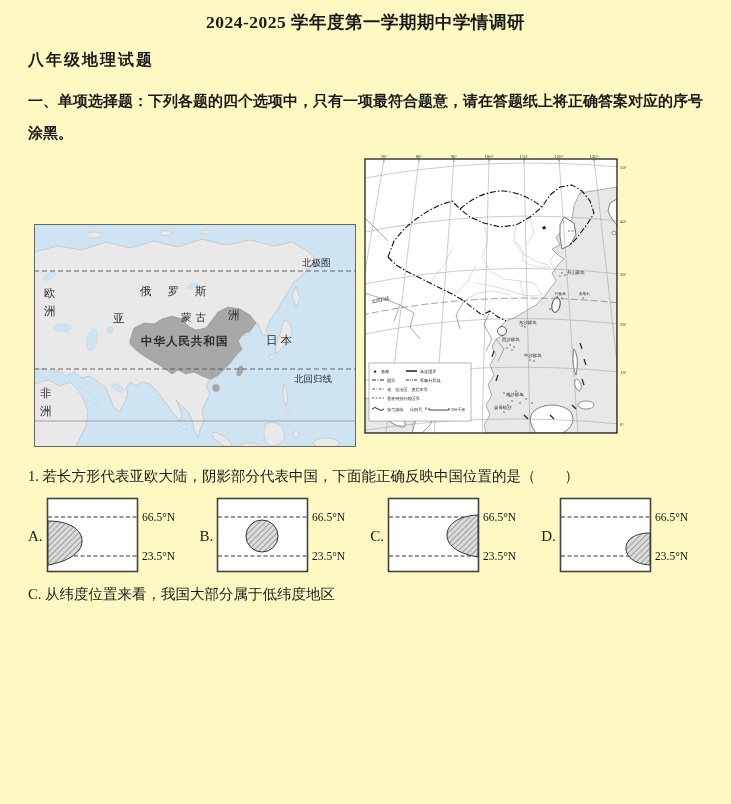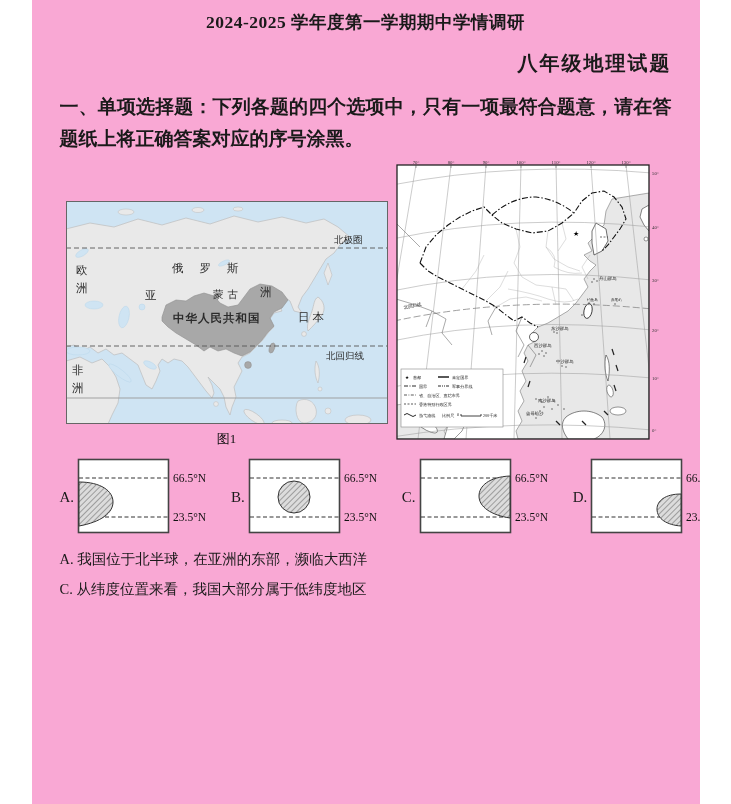--- a/index.html
+++ b/index.html
@@ -1,27 +1,27 @@
 <!DOCTYPE html>
 <html><head>
 <meta charset="utf-8">
 <style>
   html,body{margin:0;padding:0;background:#fff;}
   .page{
-    width:668px;height:804px;margin:0 auto;background:#f9a8d4;overflow:hidden;
+    width:731px;height:804px;margin:0 auto;background:#fef9c3;overflow:hidden;
     font-family:"Liberation Serif","DejaVu Serif",serif;color:#1a1a1a;
     box-sizing:border-box;padding:6px 28px 0 28px;
   }
   .title{margin:4px 0 0 0;text-align:center;font-size:17.5px;font-weight:bold;letter-spacing:.5px;}
-  .subtitle{margin:16px 0 0 0;text-align:right;font-size:20px;font-weight:bold;letter-spacing:2px;font-family:Liberation Serif, serif;}
-  .section-head{margin:14px 0 0 0;font-size:19px;font-weight:bold;line-height:32px;text-align:justify;}
+  .subtitle{margin:16px 0 0 0;text-align:left;font-size:16px;font-weight:bold;letter-spacing:2px;font-family:Liberation Serif, serif;}
+  .section-head{margin:14px 0 0 0;font-size:15px;font-weight:bold;line-height:32px;text-align:justify;}
   .passage{margin:4px 0 0 0;font-size:14px;line-height:32px;text-indent:2em;text-align:justify;}
   .figures{display:flex;align-items:flex-start;margin-top:4px;}
   figure{margin:0;padding:0;}
-  .fig1{margin-top:42px;margin-left:6px;}
+  .fig1{margin-top:71px;margin-left:6px;}
   .fig2{margin-left:8px;}
   figcaption{text-align:center;font-size:13px;margin-top:2px;color:#111;}
   .qtext{font-size:14.5px;margin:14px 0 0 0;line-height:22px;}
   .options-row{display:flex;align-items:center;margin-top:10px;gap:14px;}
   .opt-group{display:flex;align-items:center;}
   .opt-letter{font-size:15px;margin-right:3px;}
   .q2opt{font-size:14.5px;margin:0;line-height:30px;}
   .q2block{margin-top:4px;}
   
   text{font-family:"Liberation Serif","DejaVu Serif",serif;}
@@ -112,21 +112,20 @@
           <text class="m1t" x="147" y="97" font-size="10.5" letter-spacing="4">蒙古</text>
           <text class="m1t" x="194" y="95" font-size="11.5">洲</text>
           <text class="m1t" x="107" y="121" font-size="11.5" font-weight="bold" letter-spacing="1">中华人民共和国</text>
           <text class="m1t" x="232" y="120" font-size="11.5" letter-spacing="3">日本</text>
           <text class="m1t" x="260" y="158" font-size="9.5">北回归线</text>
           <text class="m1t" x="6" y="173" font-size="11.5">非</text>
           <text class="m1t" x="6" y="191" font-size="11.5">洲</text>
         </g>
         <rect x="0.5" y="0.5" width="321" height="222" fill="none" stroke="#666" stroke-width="1"></rect>
       </svg>
-      <figcaption>图1</figcaption>
     </figure>
 
     <figure class="fig2">
       <svg width="266" height="284" viewBox="0 0 266 284">
         <defs>
           <clipPath id="m2clip">
               <rect x="1" y="6" width="252" height="274"></rect>
             </clipPath>
         </defs>
         <rect x="1" y="6" width="252" height="274" fill="#ffffff"></rect>
@@ -305,20 +304,21 @@
           <text class="latlon" x="256" y="70" font-size="4.8">40°</text>
           <text class="latlon" x="256" y="123" font-size="4.8">30°</text>
           <text class="latlon" x="256" y="173" font-size="4.8">20°</text>
           <text class="latlon" x="256" y="221" font-size="4.8">10°</text>
           <text class="latlon" x="256" y="273" font-size="4.8">0°</text>
         </g>
       </svg>
     </figure>
   </div>
 
+  <p class="qtext">1. 若长方形代表亚欧大陆，阴影部分代表中国，下面能正确反映中国位置的是（　　）</p>
 
   <div class="options-row">
 
     <div class="opt-group">
       <span class="opt-letter">A.</span>
       <svg width="140" height="78" viewBox="0 0 140 78">
         <defs>
             <pattern id="h0" width="4" height="4" patternUnits="userSpaceOnUse" patternTransform="rotate(45)">
               <rect width="4" height="4" fill="#dcdcdc"></rect>
               <line x1="0" y1="0" x2="0" y2="4" stroke="#666" stroke-width="1.1"></line>
@@ -382,18 +382,17 @@
         <path d="M2,20 H91" stroke="#333" stroke-width="1" stroke-dasharray="4 2.5"></path>
         <path d="M2,59 H91" stroke="#333" stroke-width="1" stroke-dasharray="4 2.5"></path>
         <path d="M91,36 C75,36 67,43 67,51 C67,61 77,67 91,68 Z" fill="url(#h3)" stroke="#333" stroke-width="1"></path>
         <text x="96" y="24" font-size="11.5" fill="#111">66.5°N</text>
         <text x="96" y="63" font-size="11.5" fill="#111">23.5°N</text>
       </svg>
     </div>
   </div>
 
   <div class="q2block">
-    <p class="q2opt" style="margin-top:8px">A. 我国位于北半球，在亚洲的东部，濒临大西洋</p>
     <p class="q2opt">C. 从纬度位置来看，我国大部分属于低纬度地区</p>
 
   </div>
 
 </div>
 
 </body></html>

